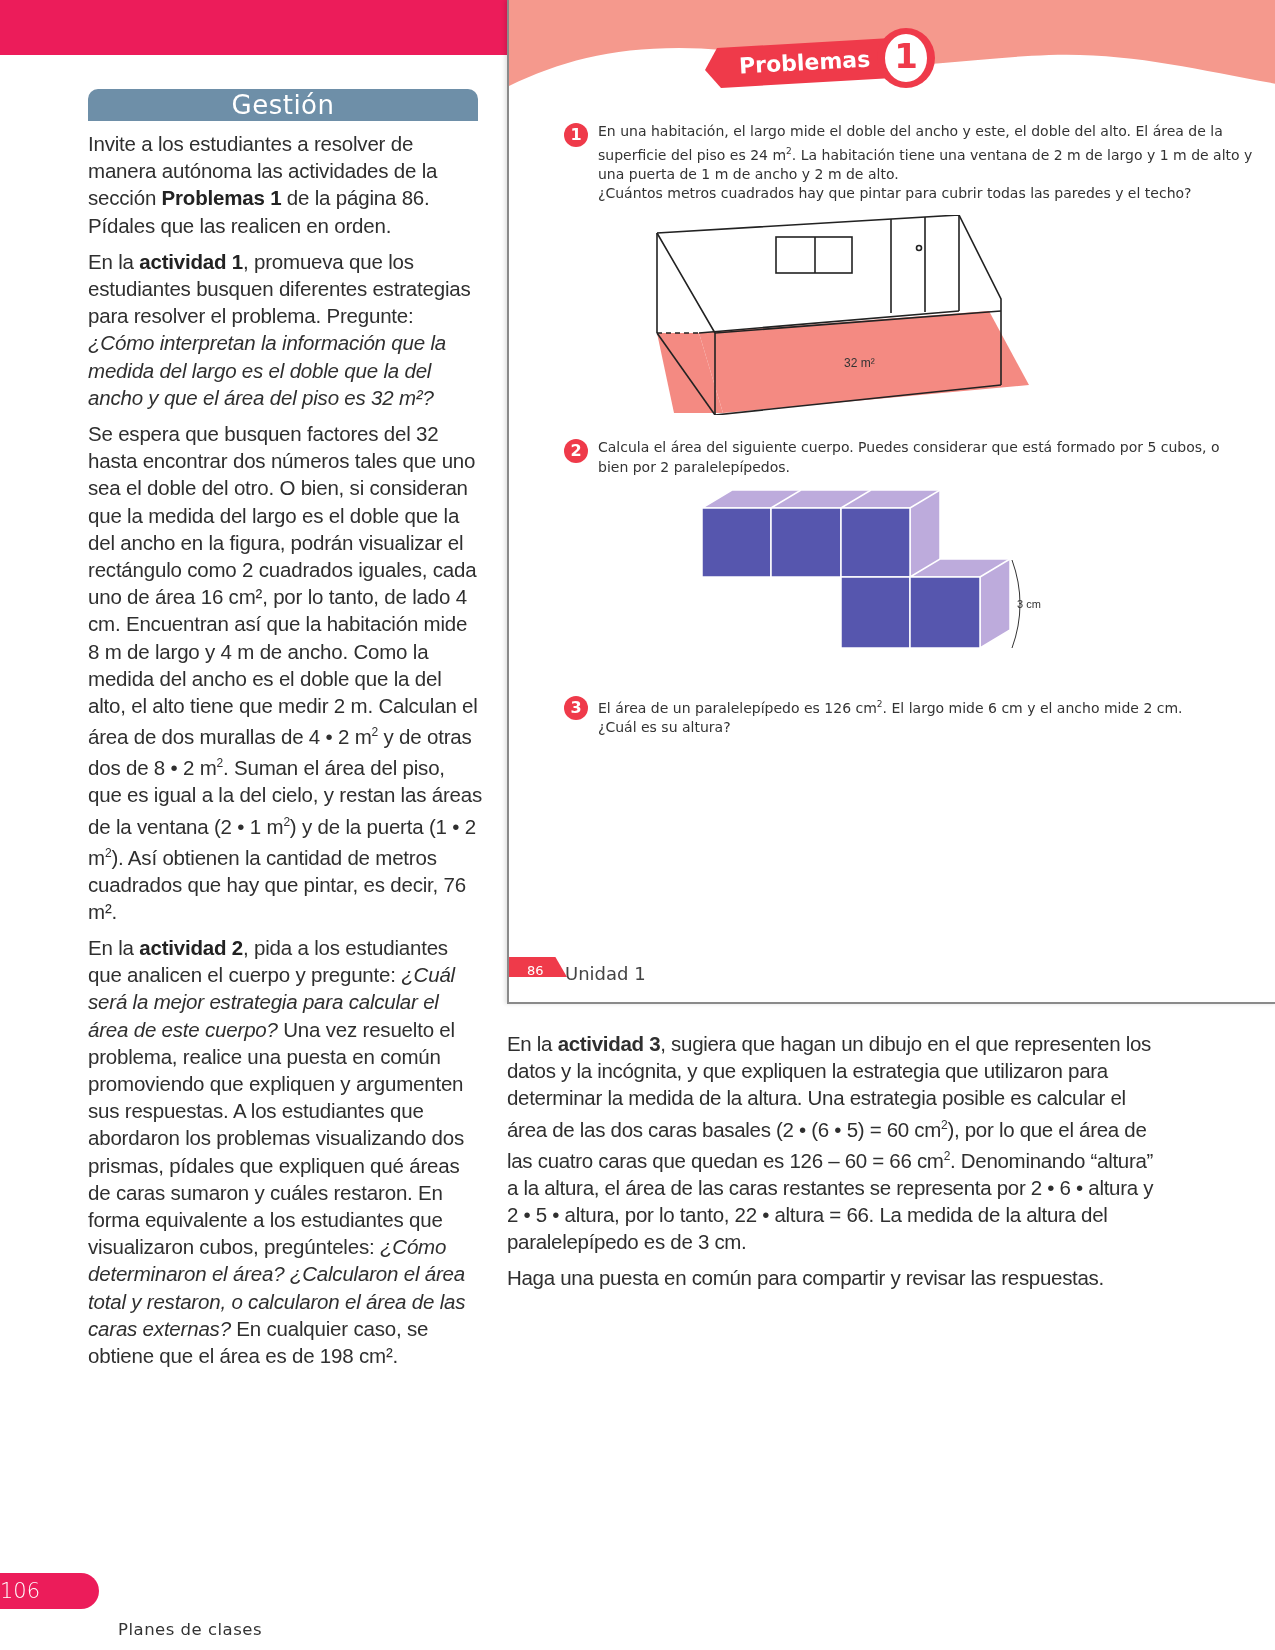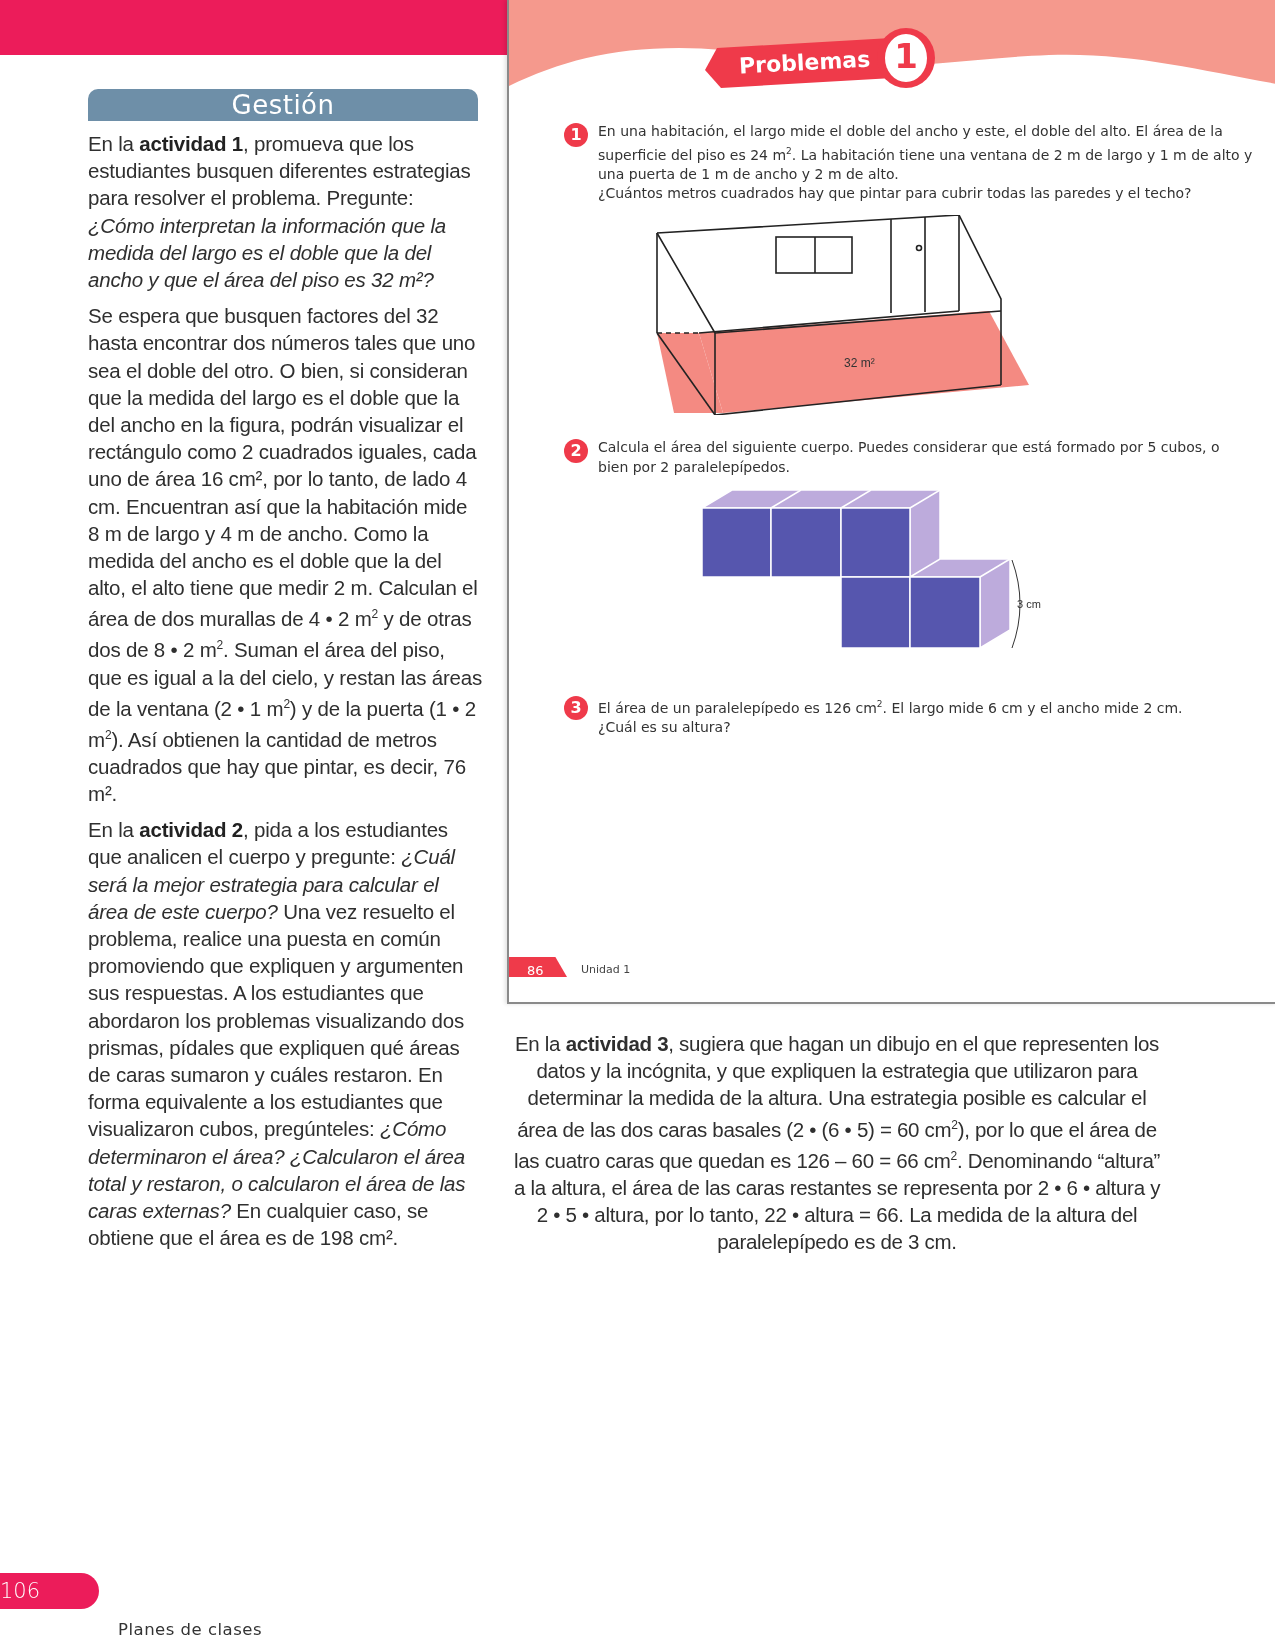--- a/index.html
+++ b/index.html
@@ -52,28 +52,28 @@
   .prob .txt { margin-left: 34px; }
   .prob sup { font-size: 9px; }
 
   .footer-86-tab {
     position: absolute; left: 0; top: 957px; width: 58px; height: 20px;
     background: #ef3a4a; clip-path: polygon(0 0, 80% 0, 100% 100%, 0 100%);
     color: #fff; font-size: 13px; line-height: 28px; text-indent: 18px;
     font-family: "DejaVu Sans", sans-serif;
   }
   .footer-86-label {
-    position: absolute; left: 72px; top: 963px; font-size: 11px; color: #444;
+    position: absolute; left: 56px; top: 963px; font-size: 18px; color: #444;
     font-family: "DejaVu Sans", sans-serif;
   }
 
   
   .right-col {
     position: absolute; left: 507px; top: 1030px; width: 660px;
-    font-size: 20.5px; line-height: 27.2px; color: #2f2f2f; letter-spacing: -0.3px; text-align: center;
+    font-size: 20.5px; line-height: 27.2px; color: #2f2f2f; letter-spacing: -0.3px;
   }
   .right-col p { margin: 0 0 9px 0; }
   .right-col sup { font-size: 12px; }
   .left-col sup { font-size: 12px; }
 
   
   .page-tab {
     position: absolute; left: 0; top: 1573px; width: 99px; height: 36px;
     background: #ec1c5a; border-radius: 0 18px 18px 0;
     color: #fff; font-size: 21px; line-height: 36px; padding-right: 22px; box-sizing: border-box;
@@ -85,20 +85,23 @@
   }
 </style>
 </head>
 <body>
 
 <div class="top-band"></div>
 
 <div class="gestion-header">Gestión</div>
 
 <div class="left-col">
+  <p>
+    <span>Invite a los estudiantes a resolver de manera autónoma las actividades de la sección </span><b>Problemas 1</b><span> de la página 86. Pídales que las realicen en orden.</span>
+  </p>
   <p>
     <span>En la </span><b>actividad 1</b><span>, promueva que los estudiantes busquen diferentes estrategias para resolver el problema. Pregunte: </span><i>¿Cómo interpretan la información que la medida del largo es el doble que la del ancho y que el área del piso es 32 m²?</i>
   </p>
   <p>
     <span>Se espera que busquen factores del 32 hasta encontrar dos números tales que uno sea el doble del otro. O bien, si consideran que la medida del largo es el doble que la del ancho en la figura, podrán visualizar el rectángulo como 2 cuadrados iguales, cada uno de área 16 cm², por lo tanto, de lado 4 cm. Encuentran así que la habitación mide 8 m de largo y 4 m de ancho. Como la medida del ancho es el doble que la del alto, el alto tiene que medir 2 m. Calculan el área de dos murallas de 4 • 2 m</span><sup>2</sup><span> y de otras dos de 8 • 2 m</span><sup>2</sup><span>. Suman el área del piso, que es igual a la del cielo, y restan las áreas de la ventana (2 • 1 m</span><sup>2</sup><span>) y de la puerta (1 • 2 m</span><sup>2</sup><span>). Así obtienen la cantidad de metros cuadrados que hay que pintar, es decir, 76 m².</span>
   </p>
   <p>
     <span>En la </span><b>actividad 2</b><span>, pida a los estudiantes que analicen el cuerpo y pregunte: </span><i>¿Cuál será la mejor estrategia para calcular el área de este cuerpo?</i><span> Una vez resuelto el problema, realice una puesta en común promoviendo que expliquen y argumenten sus respuestas. A los estudiantes que abordaron los problemas visualizando dos prismas, pídales que expliquen qué áreas de caras sumaron y cuáles restaron. En forma equivalente a los estudiantes que visualizaron cubos, pregúnteles: </span><i>¿Cómo determinaron el área? ¿Calcularon el área total y restaron, o calcularon el área de las caras externas?</i><span> En cualquier caso, se obtiene que el área es de 198 cm².</span>
   </p>
 </div>
@@ -175,16 +178,17 @@
   </div>
 
   <div class="footer-86-tab">86</div>
   <div class="footer-86-label">Unidad 1</div>
 </div>
 
 <div class="right-col">
   <p>
     <span>En la </span><b>actividad 3</b><span>, sugiera que hagan un dibujo en el que representen los datos y la incógnita, y que expliquen la estrategia que utilizaron para determinar la medida de la altura. Una estrategia posible es calcular el área de las dos caras basales (2 • (6 • 5) = 60 cm</span><sup>2</sup><span>), por lo que el área de las cuatro caras que quedan es 126 – 60 = 66 cm</span><sup>2</sup><span>. Denominando “altura” a la altura, el área de las caras restantes se representa por 2 • 6 • altura y 2 • 5 • altura, por lo tanto, 22 • altura = 66. La medida de la altura del paralelepípedo es de 3 cm.</span>
   </p>
+  <p>Haga una puesta en común para compartir y revisar las respuestas.</p>
 </div>
 
 <div class="page-tab">106</div>
 <div class="page-label">Planes de clases</div>
 
 </body></html>

